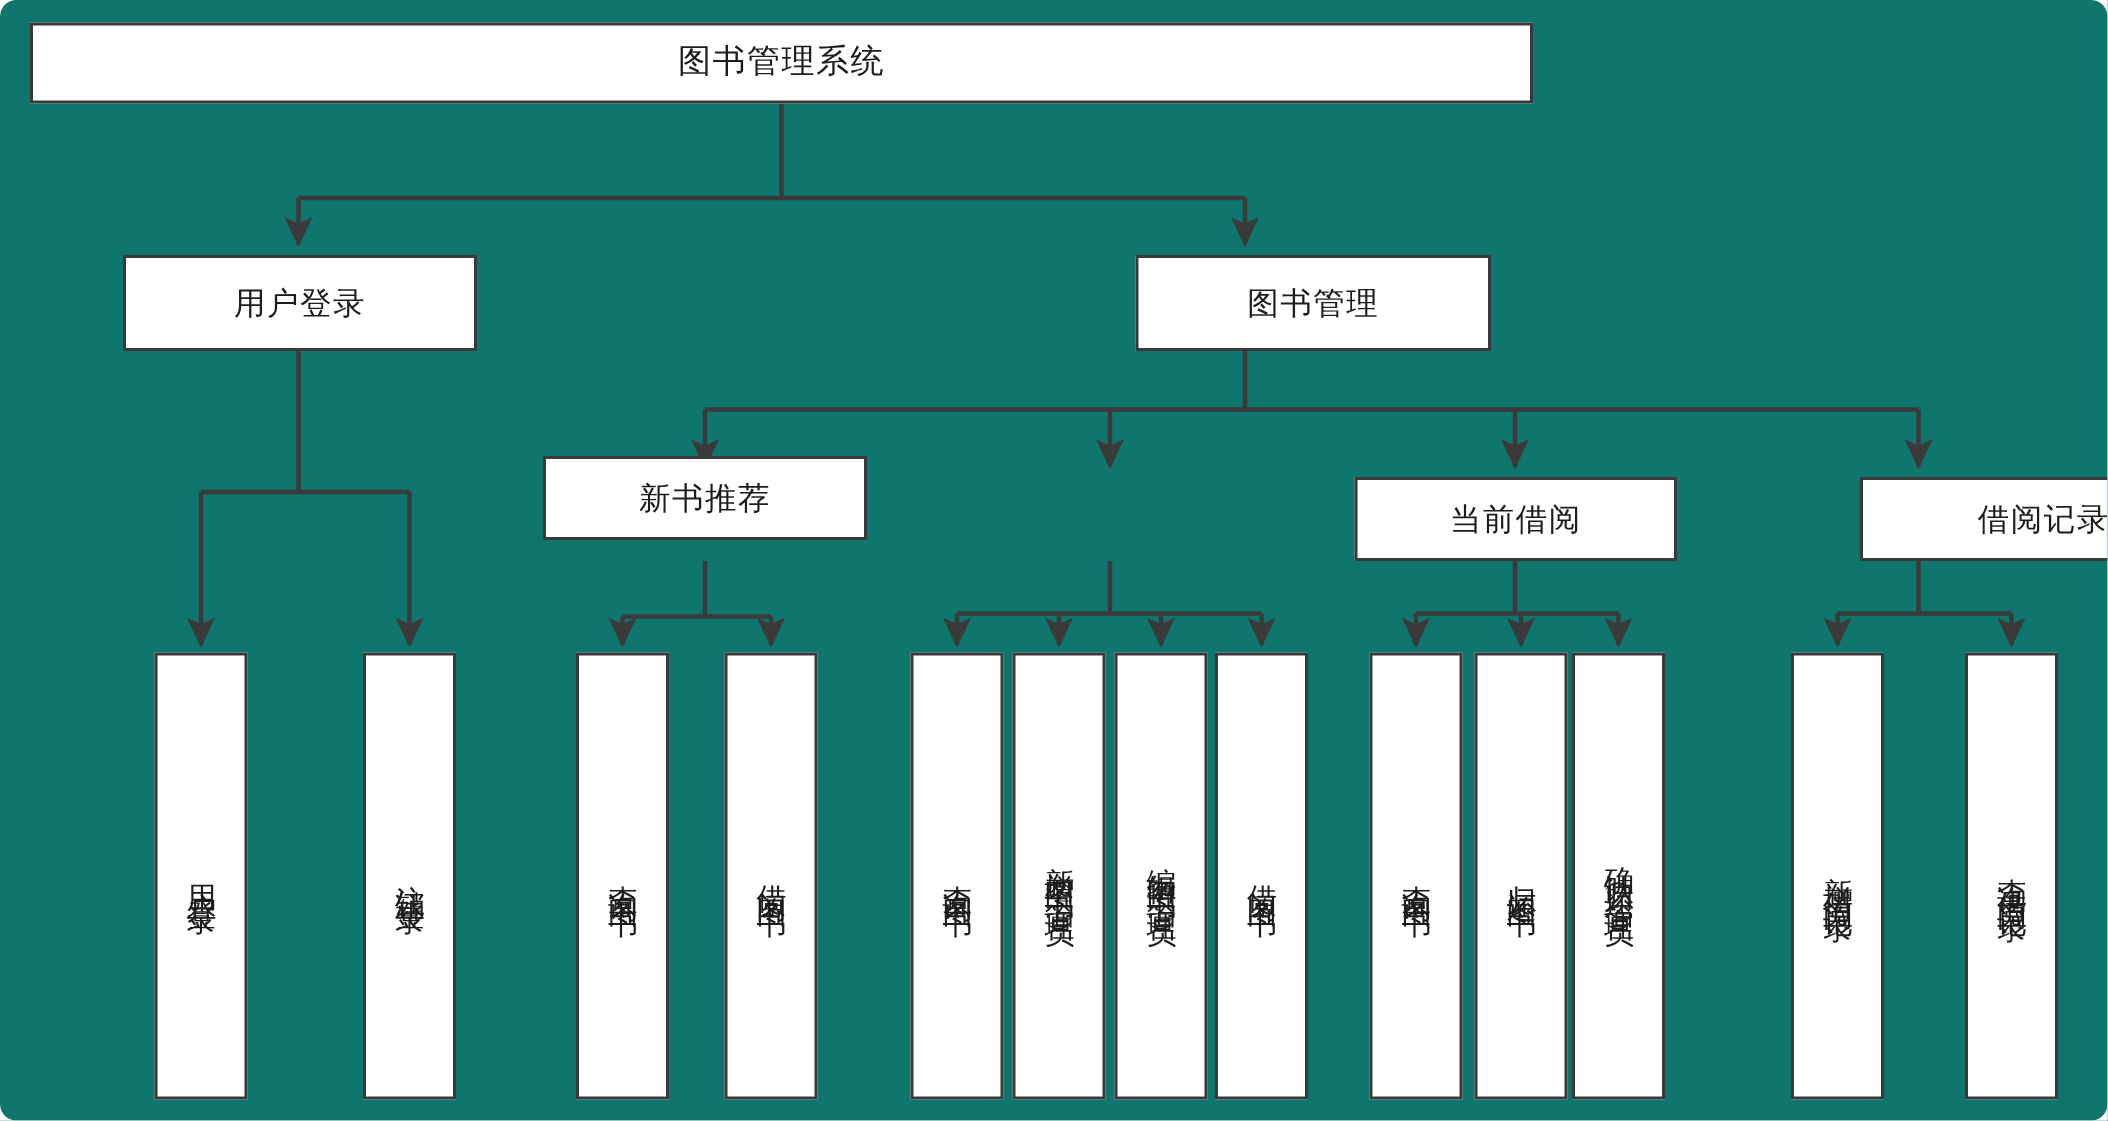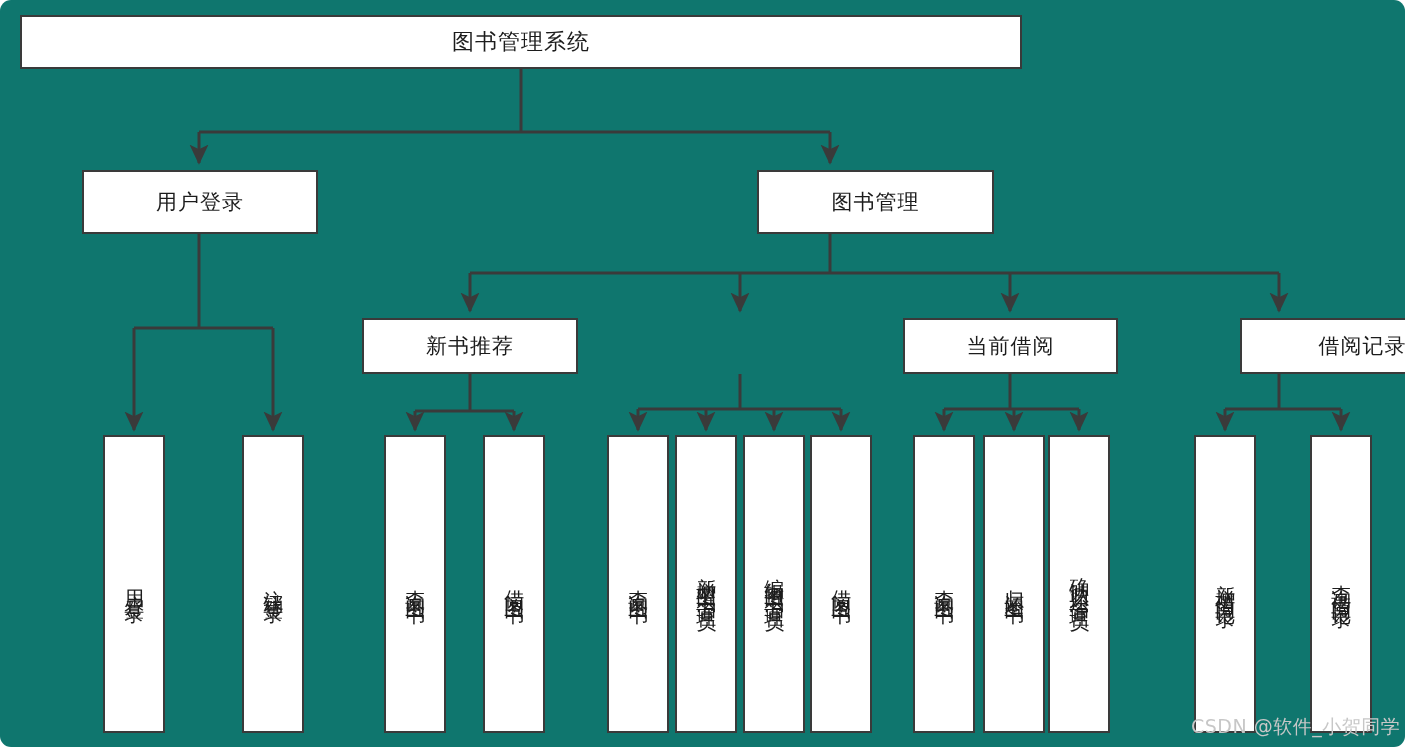--- a/index.html
+++ b/index.html
@@ -129,21 +129,21 @@
   </div>
 
   <div class="node horiz" style="left:82px; top:170px; width:236px; height:64px;">
     <span class="node-label">用户登录</span>
   </div>
 
   <div class="node horiz" style="left:711px; top:170px; width:237px; height:64px;margin-left:46px;">
     <span class="node-label">图书管理</span>
   </div>
 
-  <div class="node horiz" style="left:362px; top:318px; width:216px; height:56px;">
+  <div class="node horiz" style="left:362px; top:304px; width:216px; height:56px;">
     <span class="node-label">新书推荐</span>
   </div>
 
 
   <div class="node horiz" style="left:903px; top:318px; width:215px; height:56px;justify-content:center;">
     <span class="node-label">当前借阅</span>
   </div>
 
   <div class="node horiz" style="left:1240px; top:318px; width:245px; height:56px;">
     <span class="node-label">借阅记录</span>
@@ -194,15 +194,14 @@
   </div>
 
   <div class="node vert" style="left:1194px; top:435px; width:62px; height:298px;">
     <span class="node-label">新增借阅记录</span>
   </div>
 
   <div class="node vert" style="left:1310px; top:435px; width:62px; height:298px;">
     <span class="node-label">查询借阅记录</span>
   </div>
 
-  <div class="watermark" style="left:1191px; top:714px;">CSDN @软件_小贺同学</div>
 
 </div>
 
 </body></html>

